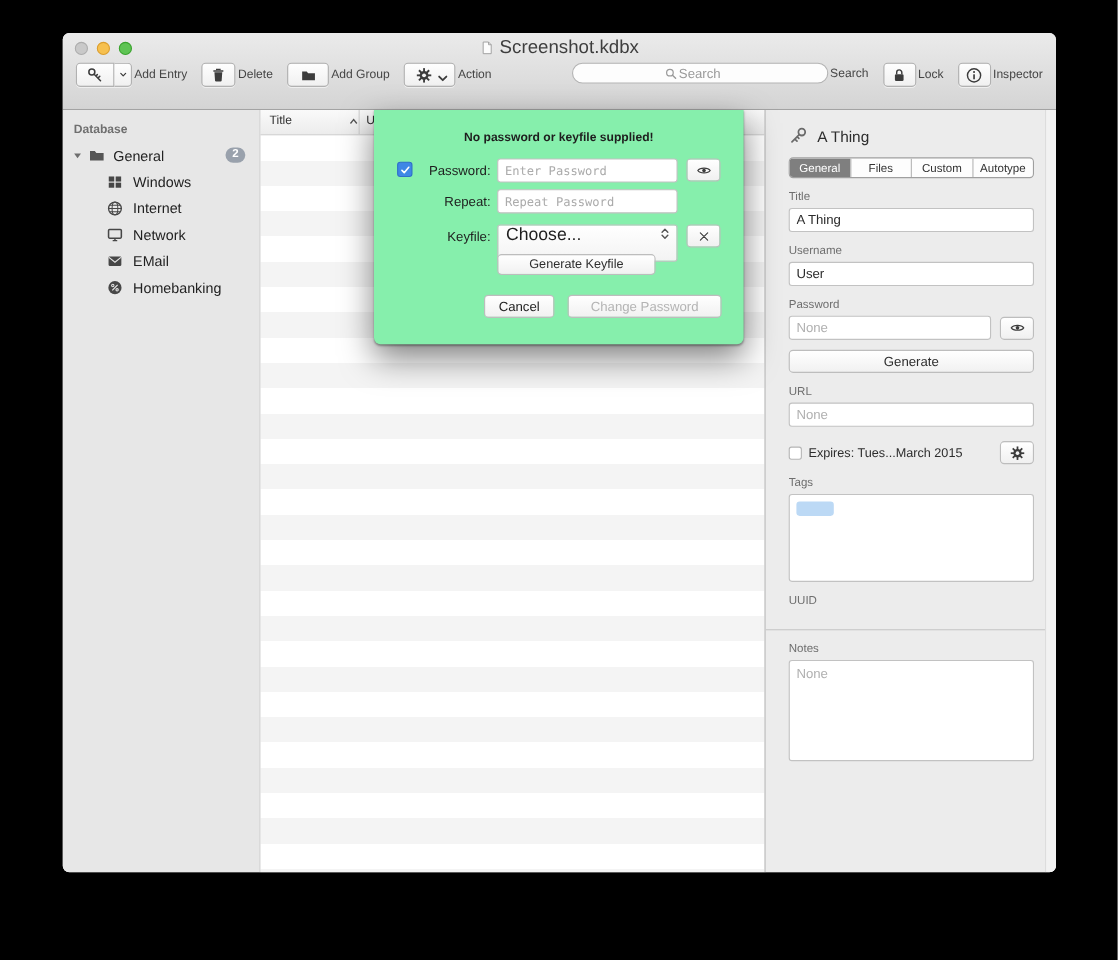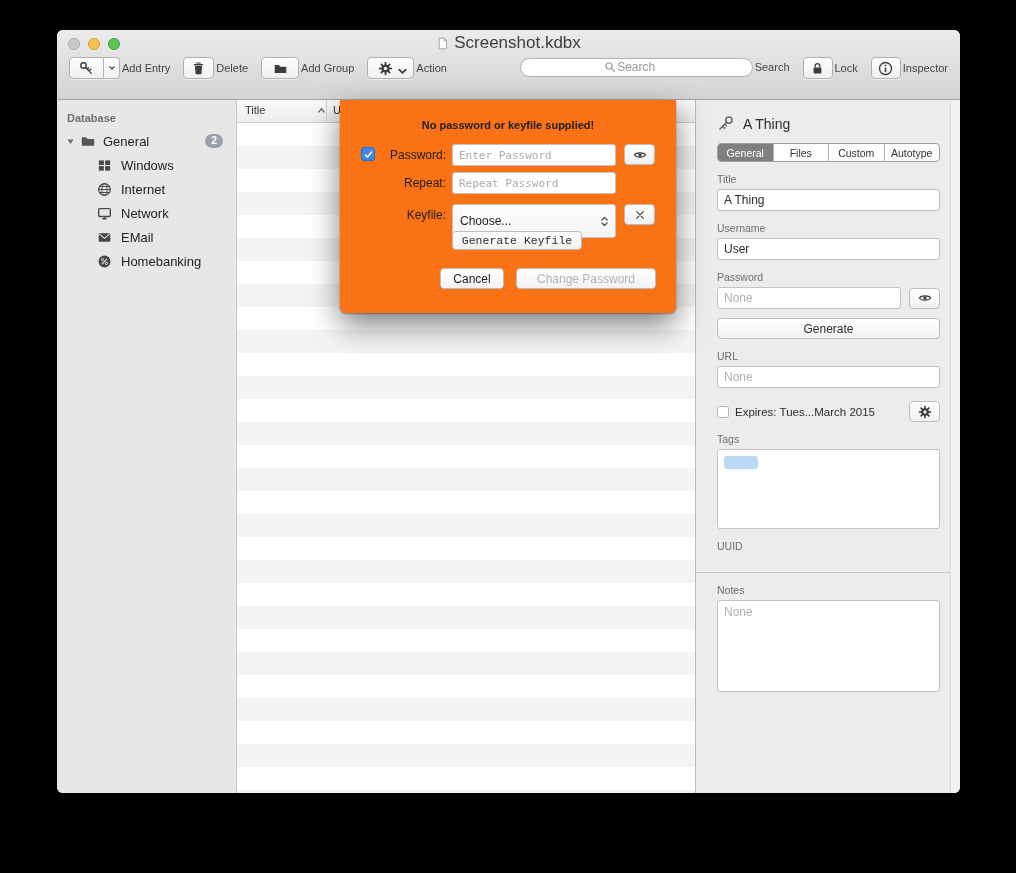--- a/index.html
+++ b/index.html
@@ -107,44 +107,44 @@
   .tagsbox{height:78px;border:1px solid #c2c2c2;border-radius:3px;background:#fff;position:relative}
   .tagpill{position:absolute;left:6px;top:6px;width:34px;height:13px;background:#bcd9f5;border-radius:3px}
   .uuid{font-family:"DejaVu Sans Mono",monospace;font-size:11.5px;letter-spacing:.2px}
   .sep{border:none;border-top:1px solid #c6c6c6;margin:20px -20px 0 -21px}
   .notesbox{width:100%;height:92px;box-sizing:border-box;border:1px solid #c2c2c2;border-radius:3px;
             background:#fff;font-size:12px;color:#2b2b2b;padding:4px 6px;resize:none;outline:none;
             font-family:"Liberation Sans",sans-serif}
   .notesbox::placeholder{color:#b0b0b0}
 
   
-  .dialog{position:absolute;left:283px;top:70px;width:336px;height:213px;background:#f97316;
+  .dialog{position:absolute;left:283px;top:70px;width:336px;height:213px;background:#86efac;
           border-radius:0 0 6px 6px;z-index:10;
           box-shadow:0 12px 30px rgba(0,0,0,.5),0 1px 2px rgba(0,0,0,.35)}
   .dmsg{position:absolute;top:19px;left:0;right:0;text-align:center;font-size:11px;font-weight:bold;color:#1e1e1e}
   .dlabel{position:absolute;left:30px;width:76px;text-align:right;font-size:12px;color:#1e1e1e}
   .lbl-pw{top:48px}.lbl-rp{top:76px}.lbl-kf{top:108px}
   .dcheck{position:absolute;left:21px;top:47px;width:14px;height:14px;background:#3f87e5;
           border:1px solid #2f6ec9;border-radius:3px;box-sizing:border-box}
   .dcheck svg{width:11px;height:11px;margin:0.5px auto 0}
   .dfield{position:absolute;left:112px;width:164px;height:22px;box-sizing:border-box;border:1px solid #c2c2c2;
           border-radius:3px;background:#fff;font-family:"DejaVu Sans Mono",monospace;font-size:11px;
           color:#333;padding:0 6px;outline:none}
   .dfield::placeholder{color:#ababab}
   .f-pw{top:44px}.f-rp{top:72px}
   .dialog .sqbtn{position:absolute}
   .b-eye{left:284px;top:44px}
   .b-x{left:284px;top:104px}
   .popup{position:absolute;left:112px;top:104px;width:164px;height:34px;box-sizing:border-box;
          border:1px solid #c2c2c2;border-radius:3px;background:linear-gradient(#fff,#f3f3f3);
-         display:flex;align-items:center;font-size:12px;color:#1e1e1e;padding:0 4px 0 7px}
+         display:flex;font-size:16px;color:#1e1e1e;padding:0 4px 0 7px}
   .popup .stepper{margin-left:auto;width:13px;height:15px;color:#555}
-  .genkey{position:absolute;left:112px;top:131px;width:130px;height:19px;border:1px solid #bdbdbd;
+  .genkey{position:absolute;left:112px;top:131px;width:144px;height:19px;border:1px solid #bdbdbd;
           border-radius:4px;background:linear-gradient(#fff,#f1f1f1);font-size:11.5px;color:#2d2d2d;
-          font-family:Liberation Mono, monospace}
+          font-family:Liberation Sans, sans-serif}
   .dbtn{position:absolute;top:168px;height:21px;border:1px solid #bdbdbd;border-radius:4px;
         background:linear-gradient(#fff,#f1f1f1);font-size:12px;color:#1e1e1e;
         font-family:"Liberation Sans",sans-serif}
   .b-cancel{left:100px;width:64px}
   .b-change{left:176px;width:140px;color:#b4b4b4}
 </style>
 </head>
 <body>
 
 <svg width="0" height="0" style="position:absolute">

